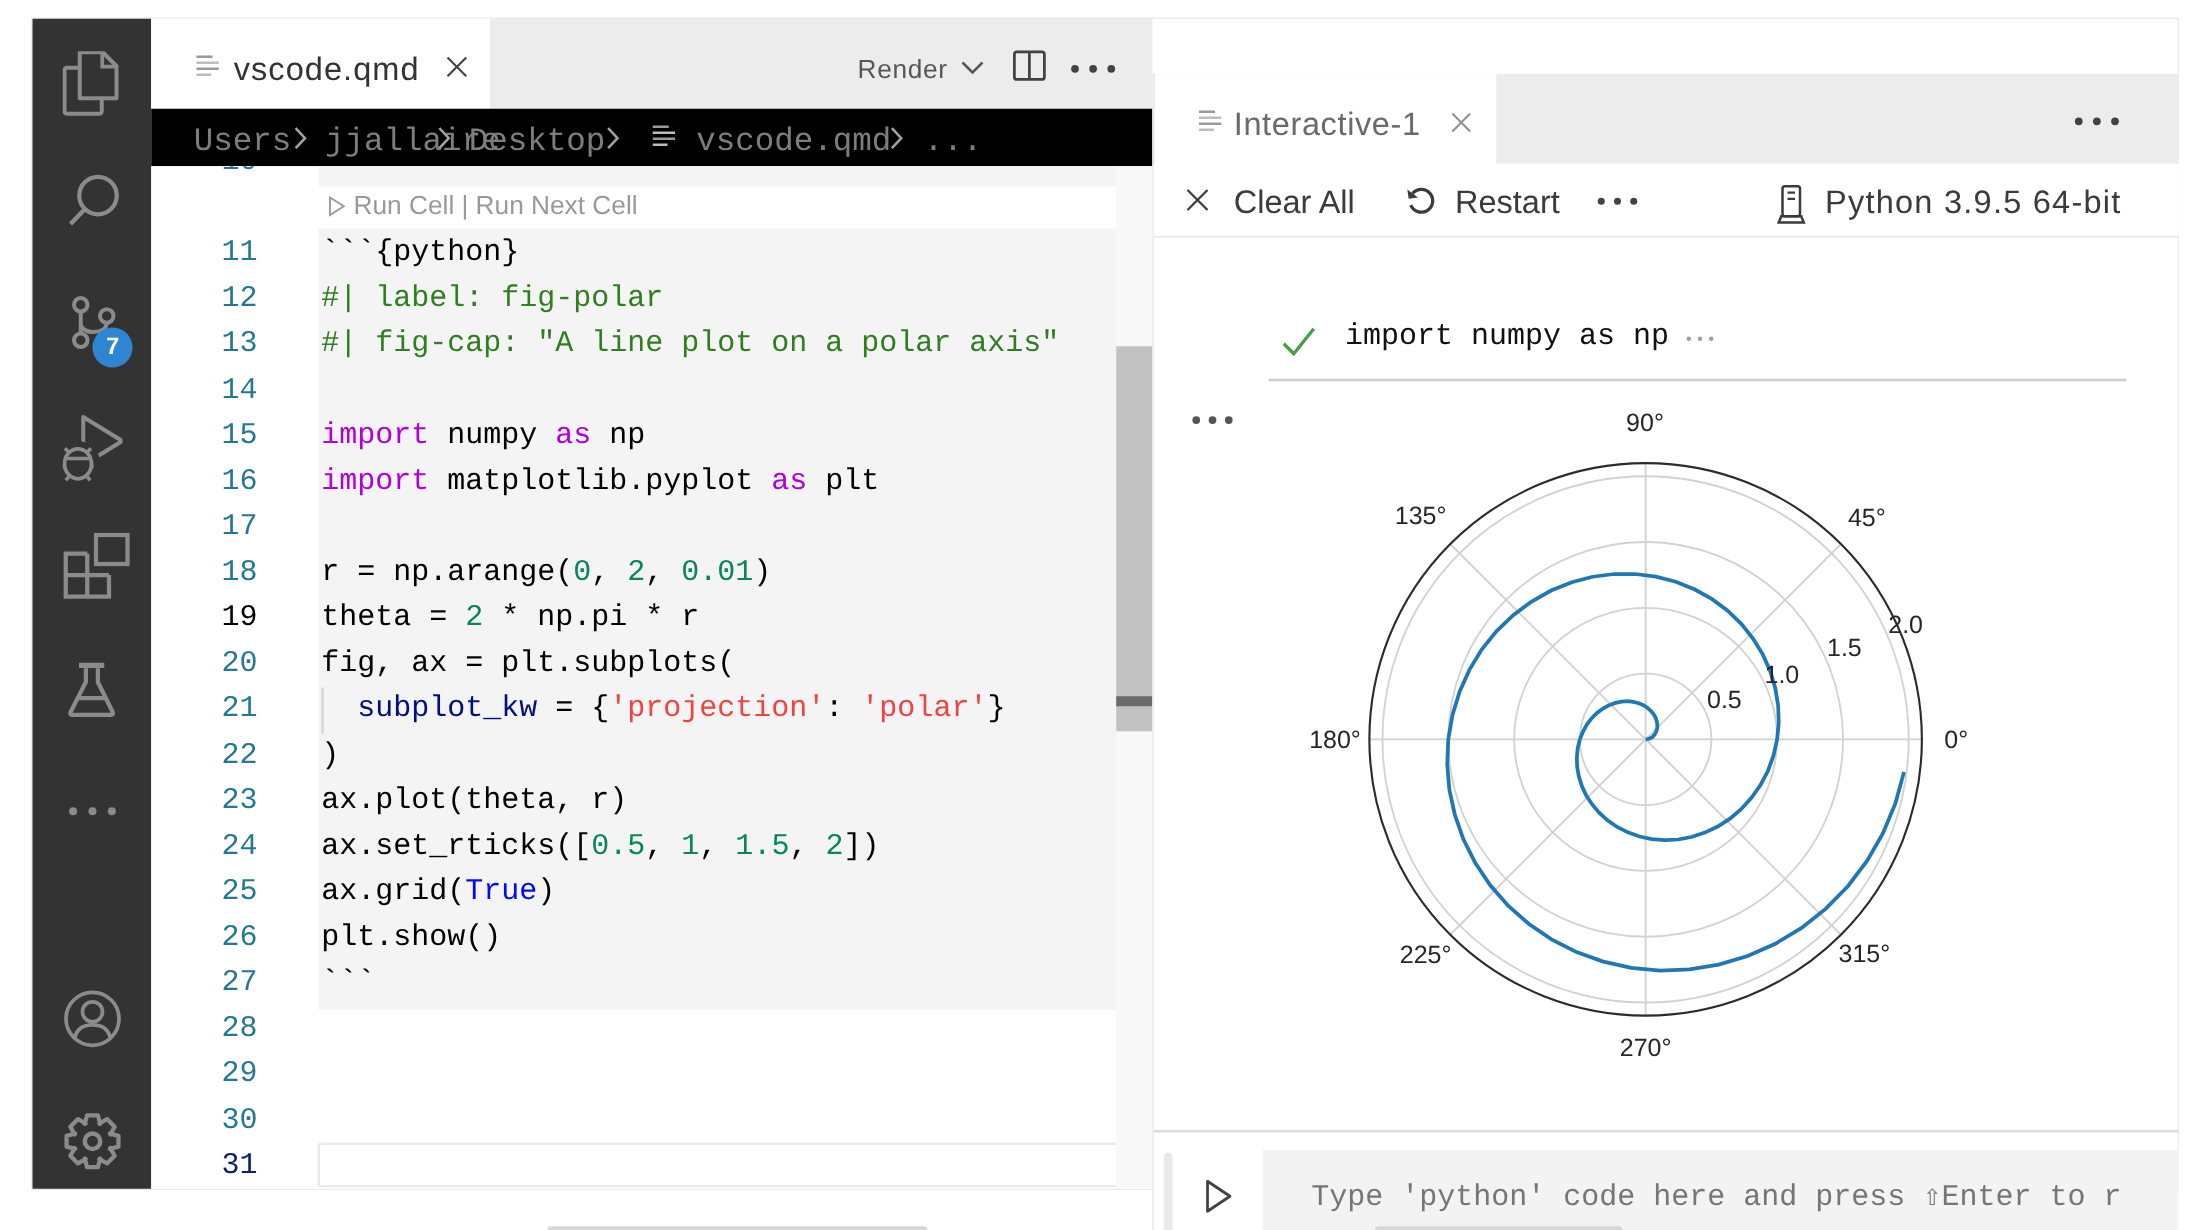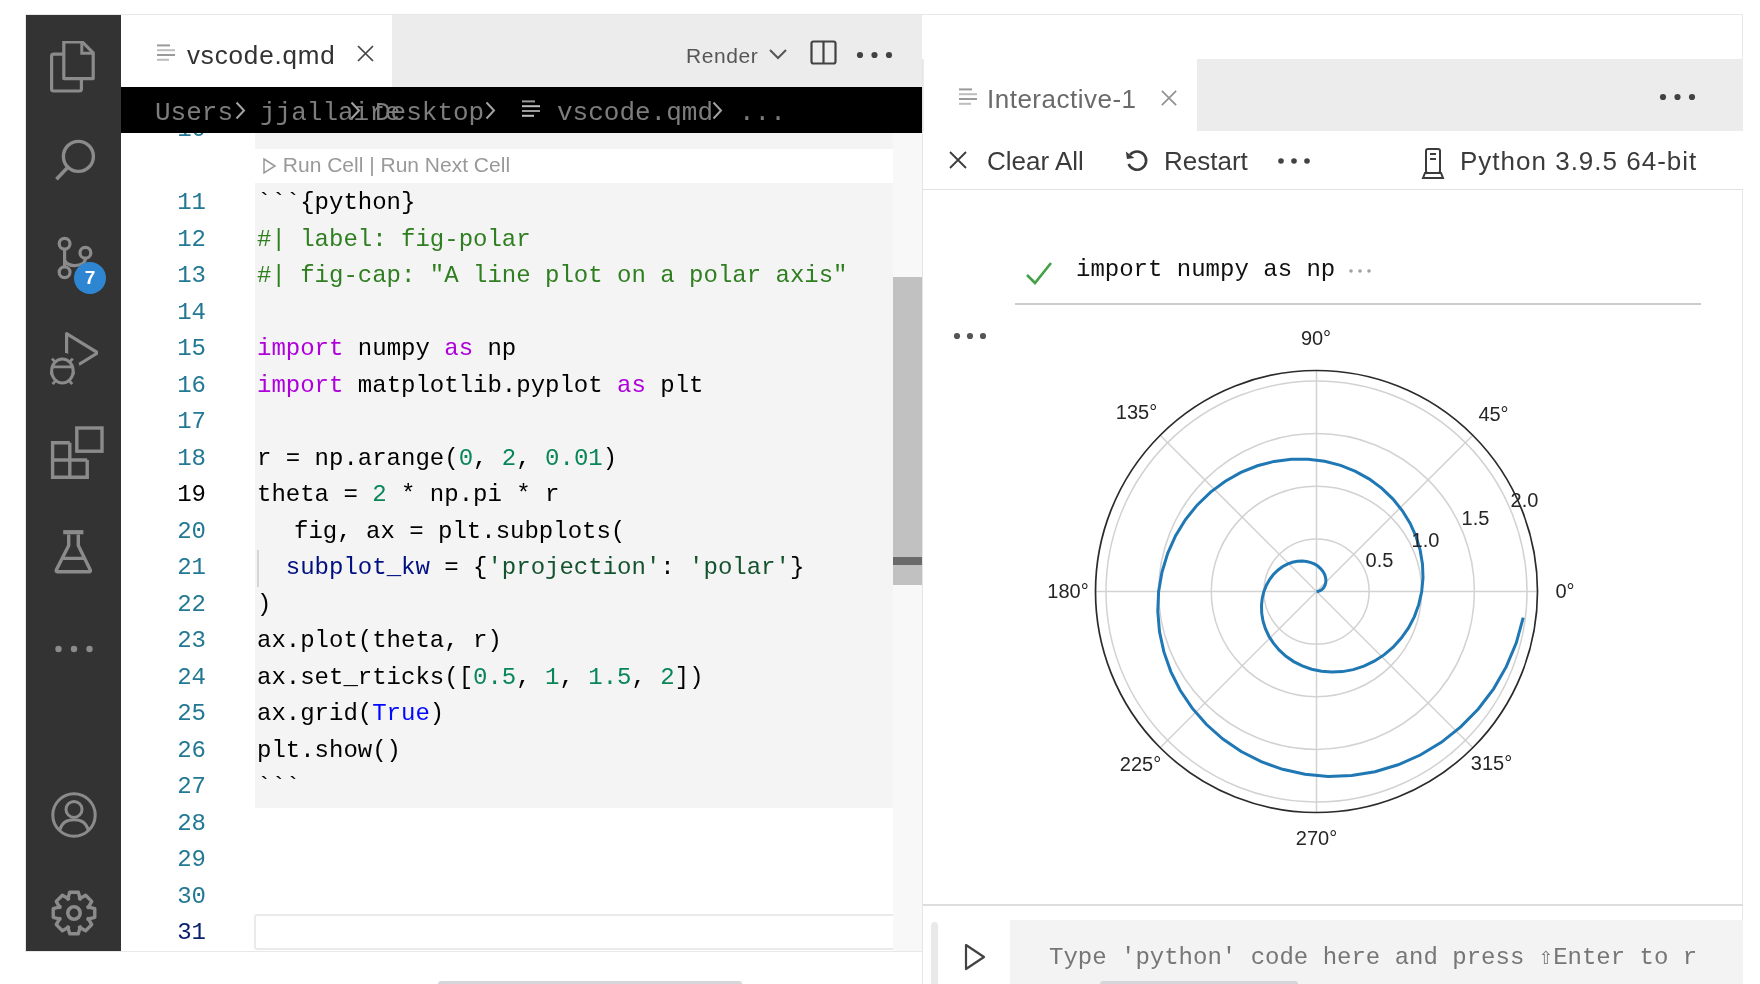--- a/index.html
+++ b/index.html
@@ -15,21 +15,21 @@
 #tab-l { position:absolute; left:0; top:0; width:271px; height:72px; background:#ffffff; }
 .tabtext { font-size:26px; color:#333333; }
 
 #crumbs { position:absolute; left:95px; top:72px; width:801px; height:46px; background:#000000; font-size:26px; color:#7d7d7d;font-family:Liberation Mono, monospace; }
 
 #editor { position:absolute; left:95px; top:118px; width:801px; height:818px; background:#fff; overflow:hidden; }
 #edcontent { position:absolute; left:0; top:-21px; width:801px; }
 .cellbg { position:absolute; left:134px; width:638px; background:#f4f4f5; }
 .lnum { position:absolute; left:0px; width:85px; text-align:right; font-family:"Liberation Mono", monospace; font-size:24px; color:#237893; line-height:36.5px; height:36.5px;}
 .code { position:absolute; left:136px; font-family:"Liberation Mono", monospace; font-size:24px; line-height:36.5px; height:36.5px; white-space:pre; color:#000; }
-.kw { color:#af00db; } .cm { color:#2f7e1f; } .num { color:#098658; } .str { color:#14532d; } .var { color:#001080; } .bool { color:#0008ff; }
+.kw { color:#af00db; } .cm { color:#2f7e1f; } .num { color:#098658; } .str { color:#ef4444; } .var { color:#001080; } .bool { color:#0008ff; }
 
 #sbtrack { position:absolute; left:772px; top:0; width:29px; height:818px; background:#f8f8f8; }
 #sbthumb { position:absolute; left:0px; top:144px; width:29px; height:308px; background:#c1c1c1; }
 #sbmark { position:absolute; left:0px; top:424px; width:29px; height:8px; background:#6a6a6a; }
 
 #rpanel { position:absolute; left:896px; top:0; width:820px; height:936px; background:#fff; border-left:1px solid #e5e5e5;margin-top:44px; }
 </style>
 </head>
 <body>
 <div id="page">
@@ -150,21 +150,21 @@
 <div class="lnum" style="top:219.0px;color:#237893;">15</div>
 <div class="code" style="top:219.0px;"><span class="kw">import</span> numpy <span class="kw">as</span> np</div>
 <div class="lnum" style="top:255.5px;color:#237893;">16</div>
 <div class="code" style="top:255.5px;"><span class="kw">import</span> matplotlib.pyplot <span class="kw">as</span> plt</div>
 <div class="lnum" style="top:292.0px;color:#237893;">17</div>
 <div class="lnum" style="top:328.5px;color:#237893;">18</div>
 <div class="code" style="top:328.5px;">r = np.arange(<span class="num">0</span>, <span class="num">2</span>, <span class="num">0.01</span>)</div>
 <div class="lnum" style="top:365.0px;color:#000000;">19</div>
 <div class="code" style="top:365.0px;">theta = <span class="num">2</span> * np.pi * r</div>
 <div class="lnum" style="top:401.5px;color:#237893;">20</div>
-<div class="code" style="top:401.5px;margin-left:37px;">fig, ax = plt.subplots(</div>
+<div class="code" style="top:401.5px;">fig, ax = plt.subplots(</div>
 <div class="lnum" style="top:438.0px;color:#237893;">21</div>
 <div class="code" style="top:438.0px;">  <span class="var">subplot_kw</span> = {<span class="str">'projection'</span>: <span class="str">'polar'</span>}</div>
 <div class="lnum" style="top:474.5px;color:#237893;">22</div>
 <div class="code" style="top:474.5px;">)</div>
 <div class="lnum" style="top:511.0px;color:#237893;">23</div>
 <div class="code" style="top:511.0px;">ax.plot(theta, r)</div>
 <div class="lnum" style="top:547.5px;color:#237893;">24</div>
 <div class="code" style="top:547.5px;">ax.set_rticks([<span class="num">0.5</span>, <span class="num">1</span>, <span class="num">1.5</span>, <span class="num">2</span>])</div>
 <div class="lnum" style="top:584.0px;color:#237893;">25</div>
 <div class="code" style="top:584.0px;">ax.grid(<span class="bool">True</span>)</div>

